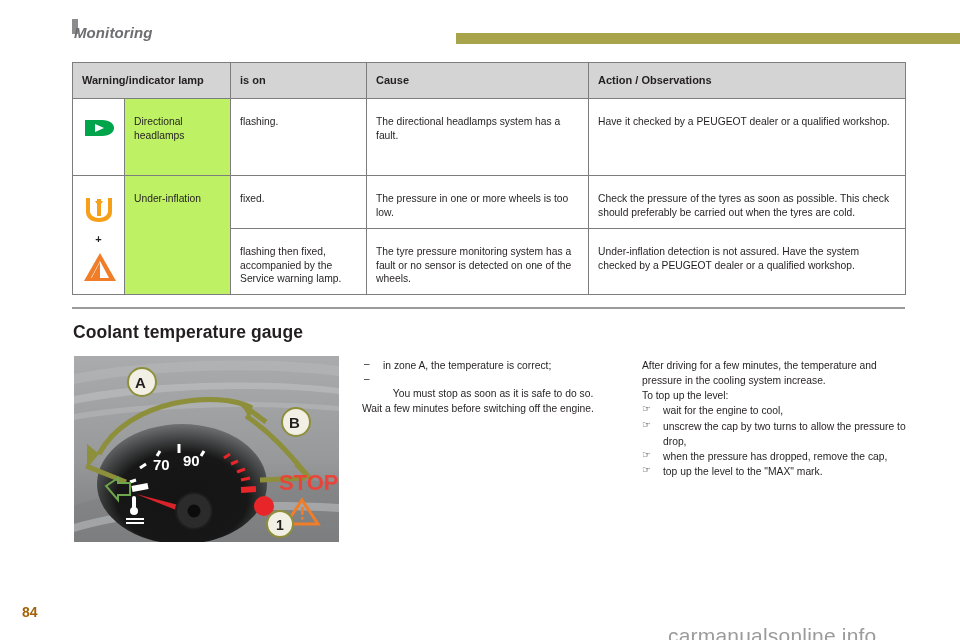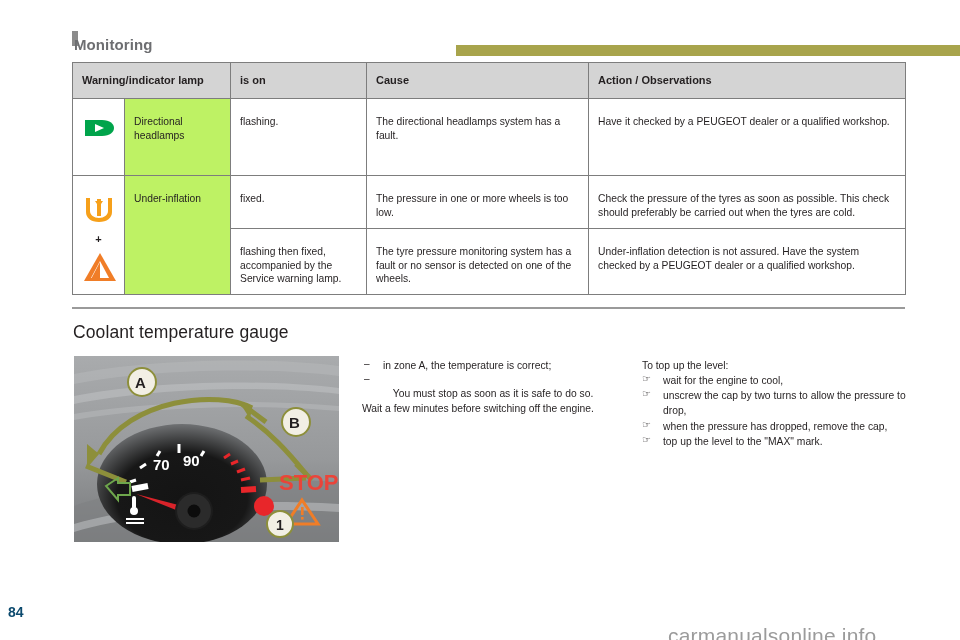--- a/index.html
+++ b/index.html
@@ -5,21 +5,21 @@
   html,body{margin:0;padding:0;}
   body{
     width:960px;height:640px;
     background:#ffffff;
     font-family:"Liberation Sans", sans-serif;
     color:#231f20;
     position:relative;
     overflow:hidden;
   }
   
-  .page-header{position:absolute;left:0;top:16px;width:960px;height:48px;}
+  .page-header{position:absolute;left:0;top:4px;width:960px;height:48px;font-style:italic;}
   .hdr-rule{position:absolute;left:72px;top:15px;width:6px;height:15px;background:#8c8c8c;}
   .hdr-title{
     position:absolute;left:74px;top:20px;
     font-size:15px;font-weight:bold;color:#6d6e71;letter-spacing:.1px;
   }
   .hdr-bar{
     position:absolute;left:456px;top:29px;width:504px;height:11px;
     background:#a8a44c;
   }
   
@@ -50,42 +50,42 @@
   td.icon-cell{background:#ffffff;text-align:center;padding:8px 4px 8px 4px;}
   td.name-cell{background:#bef264;font-weight:bold;font-size:10.6px;line-height:1.35;}
   .row-tall td{height:52px;}
   
   .icn{display:block;margin:2px auto 0 auto;}
   .plus-sym{font-size:11px;color:#231f20;font-weight:bold;line-height:1;margin:8px 0 6px 0;text-align:center;}
   
   .sec-rule{position:absolute;left:72px;top:307px;width:833px;height:2px;background:#9a9a9a;}
   .sec-title{
     position:absolute;left:73px;top:322px;
-    font-size:17.5px;font-weight:normal;color:#231f20;letter-spacing:.1px;
+    font-size:17.5px;font-weight:bold;color:#231f20;letter-spacing:.1px;
   }
   
   .figure{
     position:absolute;left:74px;top:356px;width:265px;height:186px;
     background:#8d8f91;overflow:hidden;
   }
   
   .col-mid{position:absolute;left:362px;top:358px;width:262px;font-size:10.3px;line-height:1.47;}
   .col-right{position:absolute;left:642px;top:358px;width:266px;font-size:10.3px;line-height:1.47;}
   .para{margin:0 0 0 0;}
   .para-gap{margin-top:13px;text-align:center;}
   ul.dash{list-style:none;margin:0;padding:0;}
   ul.dash li{position:relative;padding-left:21px;margin:0;}
   ul.dash li .bullet{position:absolute;left:2px;top:-1px;font-size:10px;color:#231f20;}
   ul.hand{list-style:none;margin:0;padding:0;}
   ul.hand li{position:relative;padding-left:21px;margin:0;}
   ul.hand li .bullet{position:absolute;left:0px;top:-1px;font-size:10px;color:#231f20;}
   
   .pagenum{
-    position:absolute;left:8px;top:604px;
-    font-size:14px;font-weight:bold;color:#0c4a6e;
+    position:absolute;left:22px;top:604px;
+    font-size:14px;font-weight:bold;color:#a16207;
   }
   .watermark{
     position:absolute;left:668px;top:600px;
     font-size:21px;color:#9b9b9b;letter-spacing:.2px;margin-top:24px;
   }
 </style>
 </head>
 <body>
 
 <div class="page-header">
@@ -261,20 +261,21 @@
     </li>
     <li>
       <span class="bullet">–</span>
     </li>
   </ul>
   <p class="para para-gap">You must stop as soon as it is safe to do so.</p>
   <p class="para">Wait a few minutes before switching off the engine.</p>
 </div>
 
 <div class="col-right">
+  <p class="para">After driving for a few minutes, the temperature and pressure in the cooling system increase.</p>
   <p class="para">To top up the level:</p>
   <ul class="hand">
     <li>
       <span class="bullet">☞</span>
       <span>wait for the engine to cool,</span>
     </li>
     <li>
       <span class="bullet">☞</span>
       <span>unscrew the cap by two turns to allow the pressure to drop,</span>
     </li>

